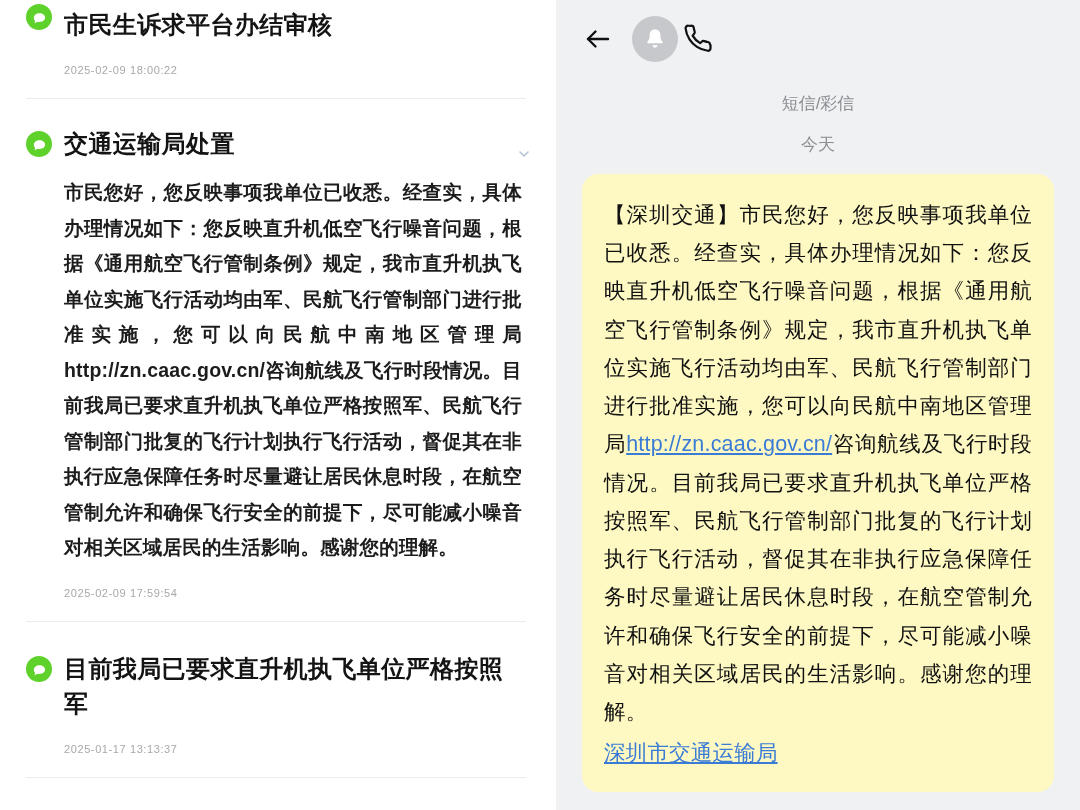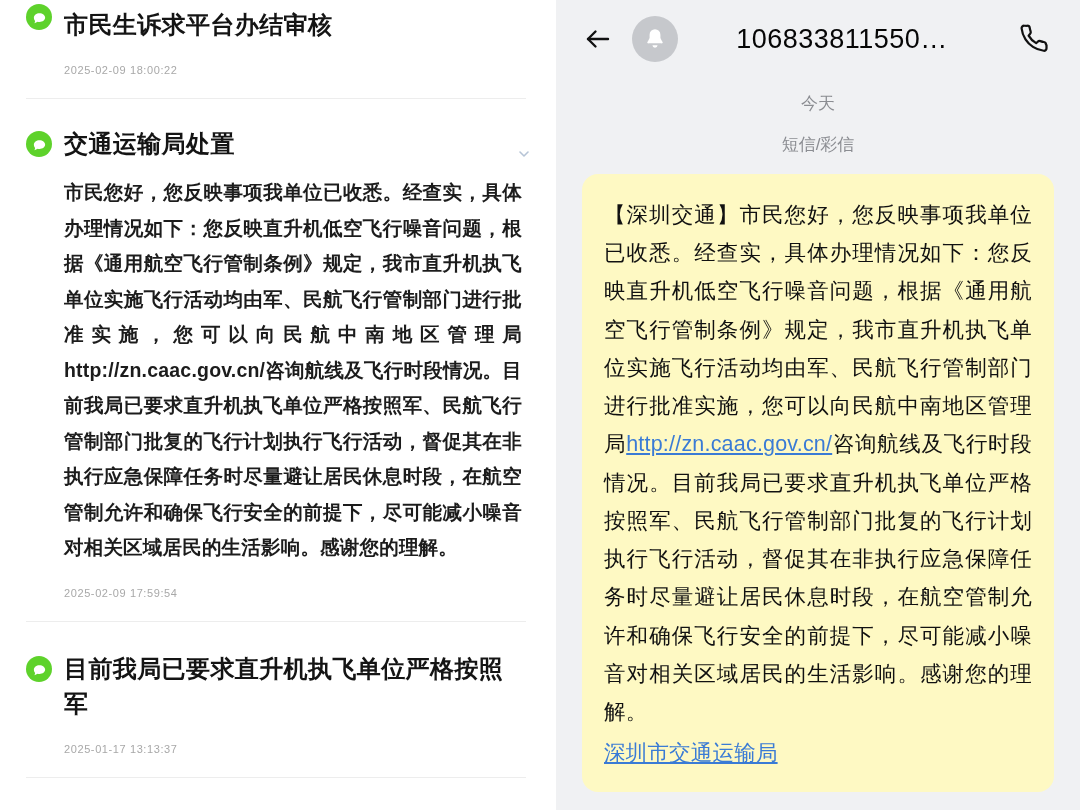--- a/index.html
+++ b/index.html
@@ -256,30 +256,29 @@
         <svg width="30" height="30" viewBox="0 0 24 24" fill="none" stroke="currentColor" stroke-width="1.9" stroke-linecap="round" stroke-linejoin="round">
           <line x1="20" y1="12" x2="4" y2="12"></line>
             <polyline points="10 6 4 12 10 18"></polyline>
         </svg>
       </span>
       <span class="contact-avatar">
         <svg width="26" height="26" viewBox="0 0 24 24" fill="#ffffff" aria-hidden="true">
           <path d="M12 3a5 5 0 0 0-5 5v3l-1.6 3.2A1 1 0 0 0 6.3 16h11.4a1 1 0 0 0 .9-1.8L17 11V8a5 5 0 0 0-5-5zm0 17a2.4 2.4 0 0 0 2.4-2.2H9.6A2.4 2.4 0 0 0 12 20z"></path>
         </svg>
       </span>
-      <span class="contact-number">106833811550…</span>
       <span class="call-icon">
         <svg width="30" height="30" viewBox="0 0 24 24" fill="none" stroke="currentColor" stroke-width="1.8" stroke-linecap="round" stroke-linejoin="round">
           <path d="M22 16.9v2.5a2 2 0 0 1-2.2 2 19.8 19.8 0 0 1-8.6-3.1 19.5 19.5 0 0 1-6-6A19.8 19.8 0 0 1 2.1 3.6 2 2 0 0 1 4.1 1.4h2.5a2 2 0 0 1 2 1.7c.1 1 .4 1.9.7 2.8a2 2 0 0 1-.5 2.1L7.7 9.3a16 16 0 0 0 6 6l1.3-1.1a2 2 0 0 1 2.1-.5c.9.3 1.8.6 2.8.7a2 2 0 0 1 1.7 2z"></path>
         </svg>
       </span>
     </div>
 
+    <div class="sms-meta">短信/彩信</div>
     <div class="sms-meta">今天</div>
-    <div class="sms-meta">短信/彩信</div>
 
     <div class="bubble-wrap">
       <div class="bubble">
         <span>【深圳交通】</span><span>市民您好，您反映事项我单位已收悉。经查实，具体办理情况如下：您反映直升机低空飞行噪音问题，根据《通用航空飞行管制条例》规定，我市直升机执飞单位实施飞行活动均由军、民航飞行管制部门进行批准实施，您可以向民航中南地区管理局</span><a href="#">http://zn.caac.gov.cn/</a><span>咨询航线及飞行时段情况。目前我局已要求直升机执飞单位严格按照军、民航飞行管制部门批复的飞行计划执行飞行活动，督促其在非执行应急保障任务时尽量避让居民休息时段，在航空管制允许和确保飞行安全的前提下，尽可能减小噪音对相关区域居民的生活影响。感谢您的理解。</span><br>
         <span class="sig">深圳市交通运输局</span>
       </div>
       <div class="bubble-foot">
         <span>刚刚</span>
         <span class="badge-num">1</span>
       </div>

